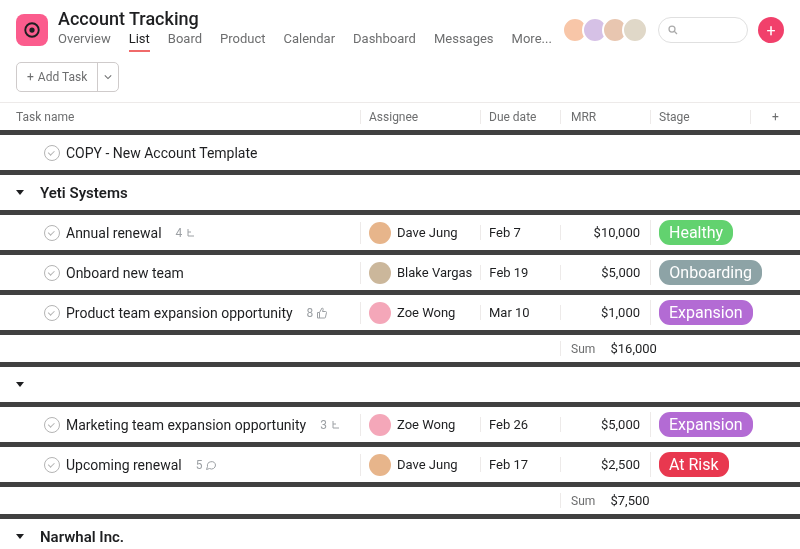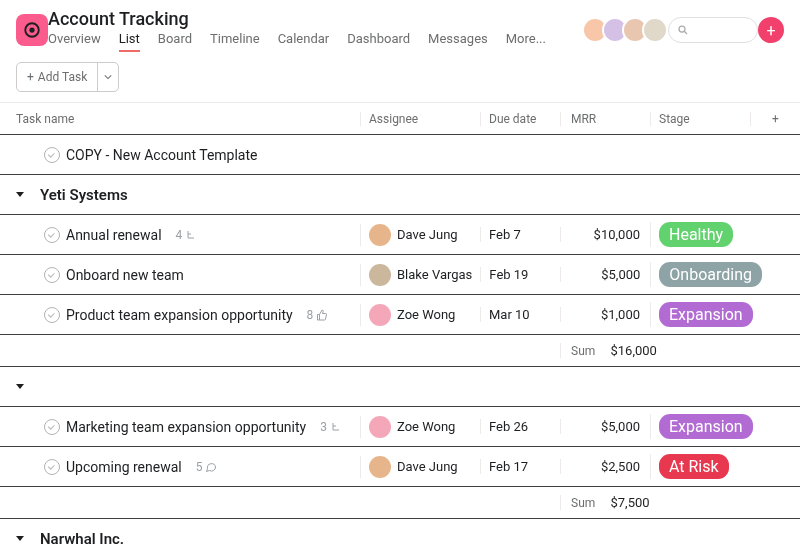--- a/index.html
+++ b/index.html
@@ -9,20 +9,21 @@
     width: 800px;
     height: 549px;
     overflow: hidden;
     color: #1e1f21;
     font-size: 13px;
   }
   .header {
     display: flex;
     align-items: center;
     padding: 8px 16px 0 16px;
+    gap: 10px;
   }
   .project-icon {
     width: 32px; height: 32px;
     background: #fb5c8d;
     border-radius: 8px;
     display: flex;
     align-items: center;
     justify-content: center;
     flex-shrink: 0;
   }
@@ -51,21 +52,21 @@
   .add-task-btn {
     display:inline-flex; align-items:center; border:1px solid #cfcbcb; border-radius:5px;
     height:30px; font-size:12px; color:#6d6e6f; cursor:pointer;
   }
   .add-task-main { padding:0 10px; display:flex; align-items:center; gap:4px; }
   .add-task-caret { border-left:1px solid #cfcbcb; padding:0 6px; height:100%; display:flex; align-items:center; }
   .grid {
     border-top: 1px solid #edeae9;
   }
   .row {
-    display:flex; align-items:center; border-bottom:1px solid #404040;
+    display:flex; align-items:center; border-bottom:5px solid #404040;
     min-height:32px;
   }
   .row.section { min-height:40px; }
   .row.task-row { min-height:40px;justify-content:center; }
   .col-name { flex: 0 0 360px; padding-left:16px; display:flex; align-items:center; gap:6px; overflow:hidden; }
   .col-assignee { flex: 0 0 120px; padding:0 8px; display:flex; align-items:center; gap:6px; border-left:1px solid #edeae9; height:100%; }
   .col-date { flex: 0 0 80px; padding:0 8px; display:flex; align-items:center; border-left:1px solid #edeae9; height:100%; }
   .col-mrr { flex: 0 0 90px; padding:0 10px; display:flex; align-items:center; justify-content:flex-end; border-left:1px solid #edeae9; height:100%; }
   .col-stage { flex: 0 0 100px; padding:0 8px; display:flex; align-items:center; border-left:1px solid #edeae9; height:100%; }
   .col-add { flex:1; display:flex; align-items:center; justify-content:center; border-left:1px solid #edeae9; height:100%; color:#6d6e6f; }
@@ -111,21 +112,21 @@
       </svg>
   </div>
   <div class="header-mid">
     <div class="title-row">
       <div class="project-title">Account Tracking</div>
     </div>
     <div class="tabs" id="tabs">
         <div class="tab">Overview</div>
         <div class="tab active">List</div>
         <div class="tab">Board</div>
-        <div class="tab">Timeline</div>
+        <div class="tab">Product</div>
         <div class="tab">Calendar</div>
         <div class="tab">Dashboard</div>
         <div class="tab">Messages</div>
         <div class="tab">More...</div>
       </div>
   </div>
   <div class="avatars" id="team-avatars">
       <div class="avatar" style="background: rgb(248, 198, 168);"></div>
       <div class="avatar" style="background: rgb(214, 193, 230);"></div>
       <div class="avatar" style="background: rgb(232, 198, 176);"></div>

